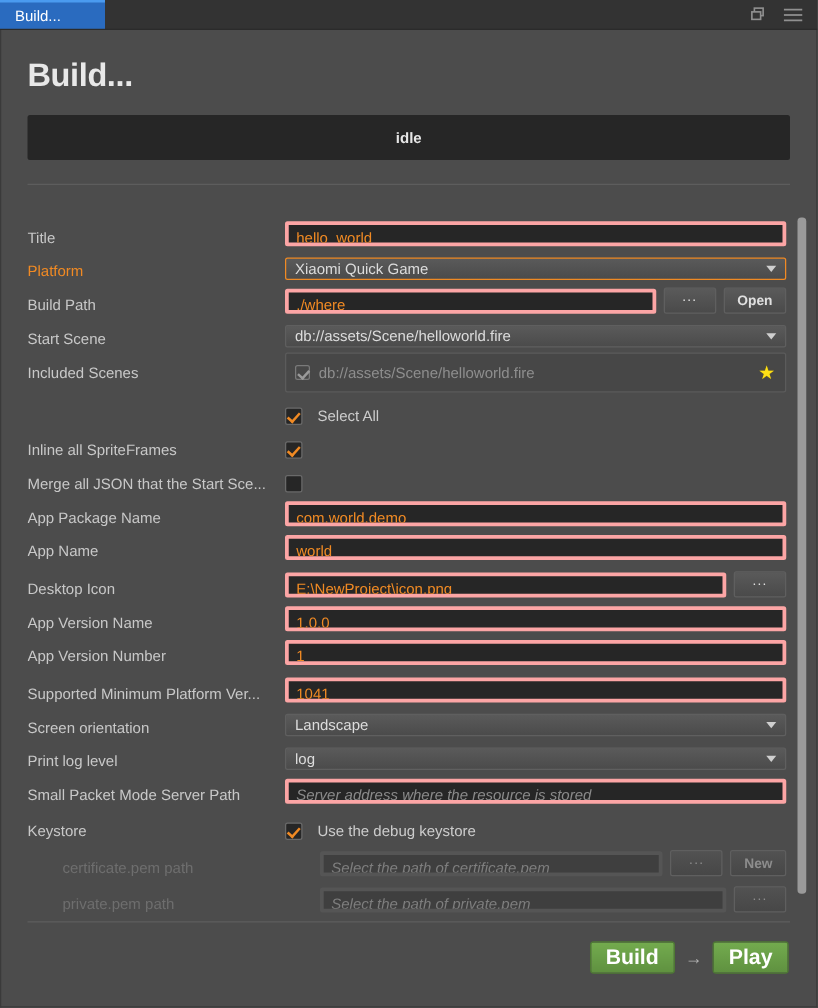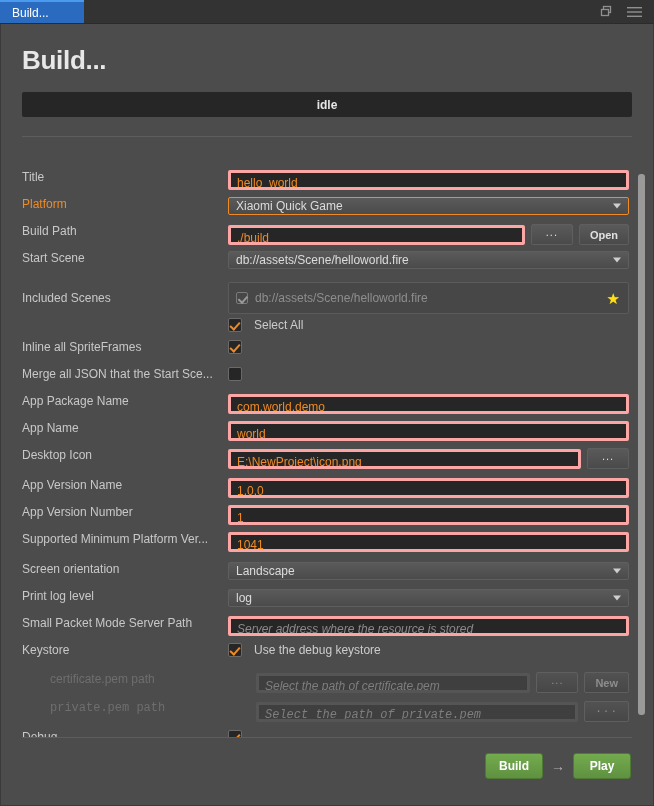--- a/index.html
+++ b/index.html
@@ -55,21 +55,21 @@
   }
   .page-title {
     font-size: 26px;
     font-weight: bold;
     color: #e8e8e8;
     padding: 21px 0 0 21px;
     letter-spacing: -.3px;
   }
   .status-bar {
     margin: 16px 21px 0 21px;
-    height: 25px;
+    height: 36px;
     background: #262626;
     border-radius: 2px;
     display: flex;
     align-items: center;
     justify-content: center;
     color: #e6e6e6;
     font-size: 12px;
     font-weight: bold;
   }
   .hdivider {
@@ -82,21 +82,21 @@
   .form-scroll {
     position: absolute;
     top: 146px; left: 0; right: 0; bottom: 68px;
     overflow: hidden;
   }
   .form {
     padding: 0 24px 0 21px;
   }
   .row {
     display: flex;
-    align-items: flex-start;
+    align-items: flex-end;
     min-height: 27px;
     margin-bottom: 0px;
   }
   .row .label {
     width: 206px;
     flex: 0 0 206px;
     font-size: 12px;
     color: #c8c8c8;
     white-space: nowrap;
     overflow: hidden;
@@ -295,21 +295,21 @@
     gap: 7px;
     padding: 15px 22px 0 0;
   }
   .gbtn {
     height: 26px;
     min-width: 58px;
     background: linear-gradient(#73ab4e, #5f9140);
     border: 1px solid #4e7a33;
     border-radius: 3px;
     color: #ffffff;
-    font-size: 12px;
+    font-size: 17px;
     font-weight: bold;
     display: flex;
     align-items: center;
     justify-content: center;
     padding: 0 12px;
     box-sizing: border-box;
   }
   .arrow {
     color: #b0b0b0;
     font-size: 14px;
@@ -368,21 +368,21 @@
           <div class="sel focused">
             <span>Xiaomi Quick Game</span>
             <span class="caret"></span>
           </div>
         </div>
       </div>
 
       <div class="row">
         <div class="label">Build Path</div>
         <div class="ctrl">
-          <div class="inp">./build</div>
+          <div class="inp">./where</div>
           <div class="btn dots">...</div>
           <div class="btn">Open</div>
         </div>
       </div>
 
       <div class="row">
         <div class="label">Start Scene</div>
         <div class="ctrl">
           <div class="sel">
             <span>db://assets/Scene/helloworld.fire</span>
@@ -504,21 +504,21 @@
 
       <div class="row" style="min-height:29px;">
         <div class="label disabled">certificate.pem path</div>
         <div class="ctrl">
           <div class="inp ph disabled">Select the path of certificate.pem</div>
           <div class="btn dots disabled">...</div>
           <div class="btn disabled">New</div>
         </div>
       </div>
 
-      <div class="row" style="min-height:29px;font-family:Liberation Mono, monospace;">
+      <div class="row" style="min-height:29px;">
         <div class="label disabled">private.pem path</div>
         <div class="ctrl">
           <div class="inp ph disabled">Select the path of private.pem</div>
           <div class="btn dots disabled">...</div>
         </div>
       </div>
 
       <div class="row cbrow">
         <div class="label">Debug</div>
         <div class="ctrl">

